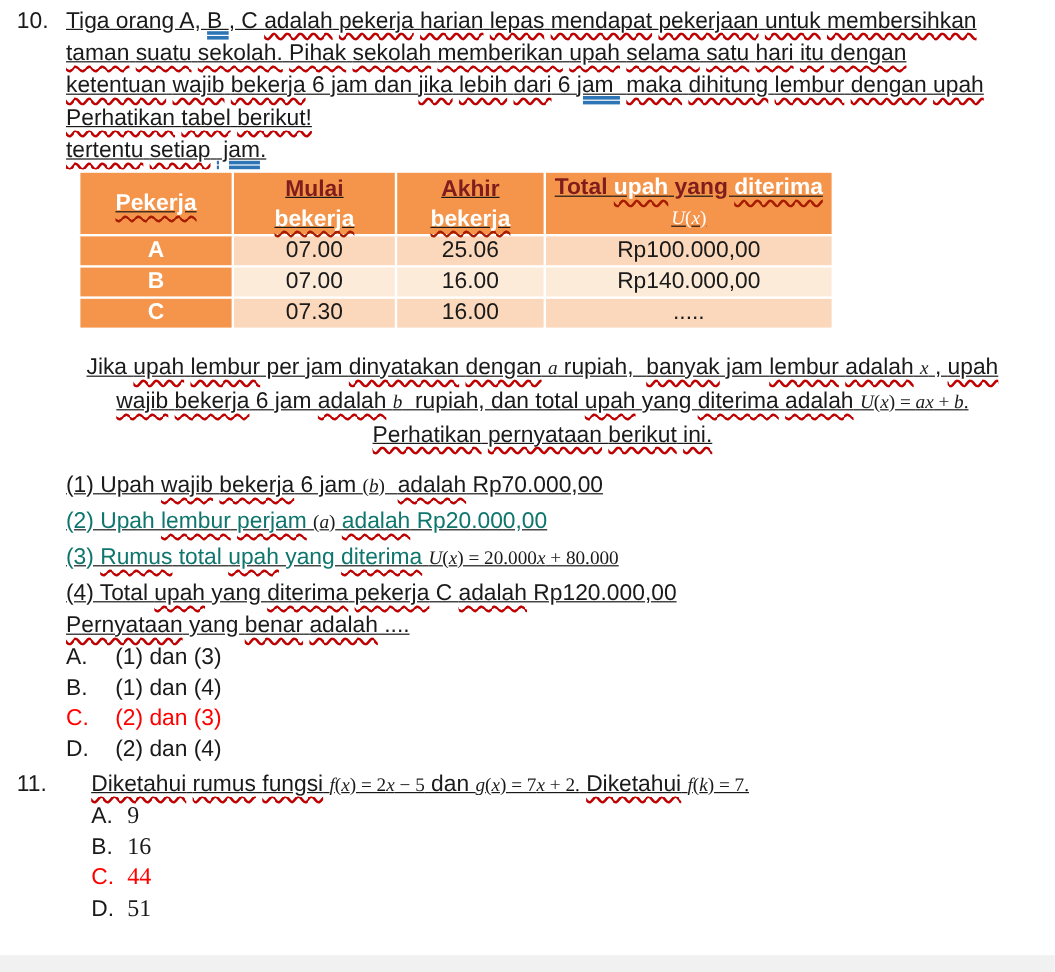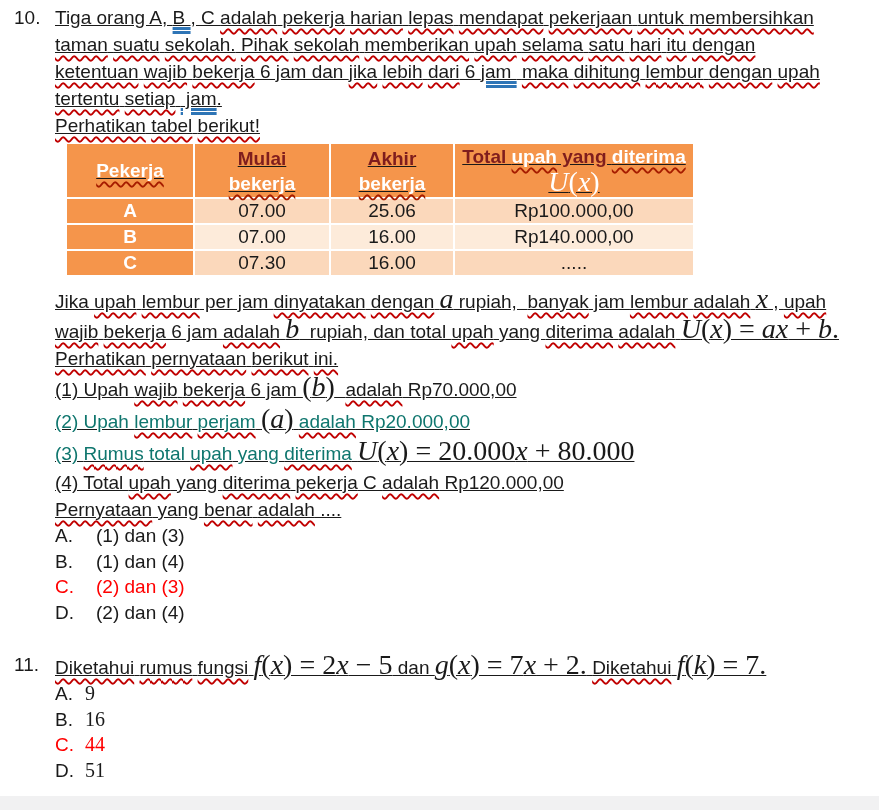--- a/index.html
+++ b/index.html
@@ -17,21 +17,21 @@
   .sp{
     text-decoration-line:underline;text-decoration-style:wavy;
     text-decoration-color:#c00000;text-decoration-thickness:1.5px;text-underline-offset:4px;
   }
   
   .gr{
     text-decoration-line:underline;text-decoration-style:double;
     text-decoration-color:#2e75b6;text-decoration-thickness:3px;text-underline-offset:3px;
   }
   
-  .m{font-family:"Liberation Serif",serif;font-size:28px;}
+  .m{font-family:"Liberation Serif",serif;font-size:16px;}
   .m i{font-style:italic;}
   
   .r{color:#0f766e;}
   
   .w{color:#7f1d1d;font-weight:700;}
   .wsp{
     color:#ffffff;font-weight:700;
     text-decoration-line:underline;text-decoration-style:wavy;
     text-decoration-color:#a61c00;text-decoration-thickness:1.5px;text-underline-offset:4px;
   }
@@ -40,51 +40,51 @@
   
   table.wtab{border-collapse:collapse;table-layout:fixed;margin:3px 0 4px 10px;}
   table.wtab th,table.wtab td{border:2px solid #ffffff;padding:0;text-align:center;vertical-align:middle;}
   table.wtab thead th{background:#f5954b;height:50px;}
   table.wtab thead .line{line-height:25px;}
   table.wtab tbody td{height:24px;line-height:24px;font-size:19px;}
   td.lbl{background:#f5954b;color:#ffffff;font-weight:700;}
   tr.dark td.dat{background:#fbd8bb;}
   tr.light td.dat{background:#fdebda;}
 
-  .para2{margin-top:8px;}
-  .stmts{margin-top:0;}
+  .para2{margin-top:18px;text-align:center;}
+  .stmts{margin-top:14px;}
   .stmts .line{line-height:29px;}
   .closing .line{line-height:26px;}
 
   .opts{margin-top:0;}
   .opt{display:flex;line-height:25.5px;}
   .opt .ltr{width:41px;flex:none;}
   .opt[data-red="true"]{color:#ff0000;}
 
-  .q11{margin-top:26px;}
+  .q11{margin-top:3px;gap:21px;}
   .q11 .opt .ltr{width:30px;}
   .q11 .opt .val{font-family:"Liberation Serif",serif;font-size:20px;}
 
   .bottom-strip{position:absolute;left:0;right:0;bottom:0;height:14px;background:#f1f1f2;}
 </style>
 </head>
 <body>
 
 <div class="page">
 
   <section class="q">
     <div class="qnum">10.</div>
     <div class="qbody">
 
       <div class="para1">
           <div class="line"><span>Tiga orang A, </span><span class="gr">B </span><span>, C </span><span class="sp">adalah</span> <span class="sp">pekerja</span> <span class="sp">harian</span> <span class="sp">lepas</span> <span class="sp">mendapat</span> <span class="sp">pekerjaan</span> <span class="sp">untuk</span> <span class="sp">membersihkan</span></div>
           <div class="line"><span class="sp">taman</span> <span class="sp">suatu</span> <span class="sp">sekolah.</span> <span class="sp">Pihak</span> <span class="sp">sekolah</span> <span class="sp">memberikan</span> <span class="sp">upah</span> <span class="sp">selama</span> <span class="sp">satu</span> <span class="sp">hari</span> <span class="sp">itu</span> <span class="sp">dengan</span></div>
           <div class="line"><span class="sp">ketentuan</span> <span class="sp">wajib</span> <span class="sp">bekerja</span><span> 6 jam dan </span><span class="sp">jika</span> <span class="sp">lebih</span> <span class="sp">dari</span><span> 6 </span><span class="gr">jam </span><span> </span><span class="sp">maka</span> <span class="sp">dihitung</span> <span class="sp">lembur</span> <span class="sp">dengan</span> <span class="sp">upah</span></div>
+          <div class="line"><span class="sp">Perhatikan</span> <span class="sp">tabel</span> <span class="sp">berikut!</span></div>
           <div class="line"><span class="sp">tertentu</span> <span class="sp">setiap</span><span> </span><span class="gr"> jam</span><span>.</span></div>
-          <div class="line"><span class="sp">Perhatikan</span> <span class="sp">tabel</span> <span class="sp">berikut!</span></div>
         </div>
 
       <table class="wtab">
         <colgroup>
           <col style="width:128px">
             <col style="width:136px">
             <col style="width:124px">
             <col style="width:240px">
         </colgroup>
         <thead>

